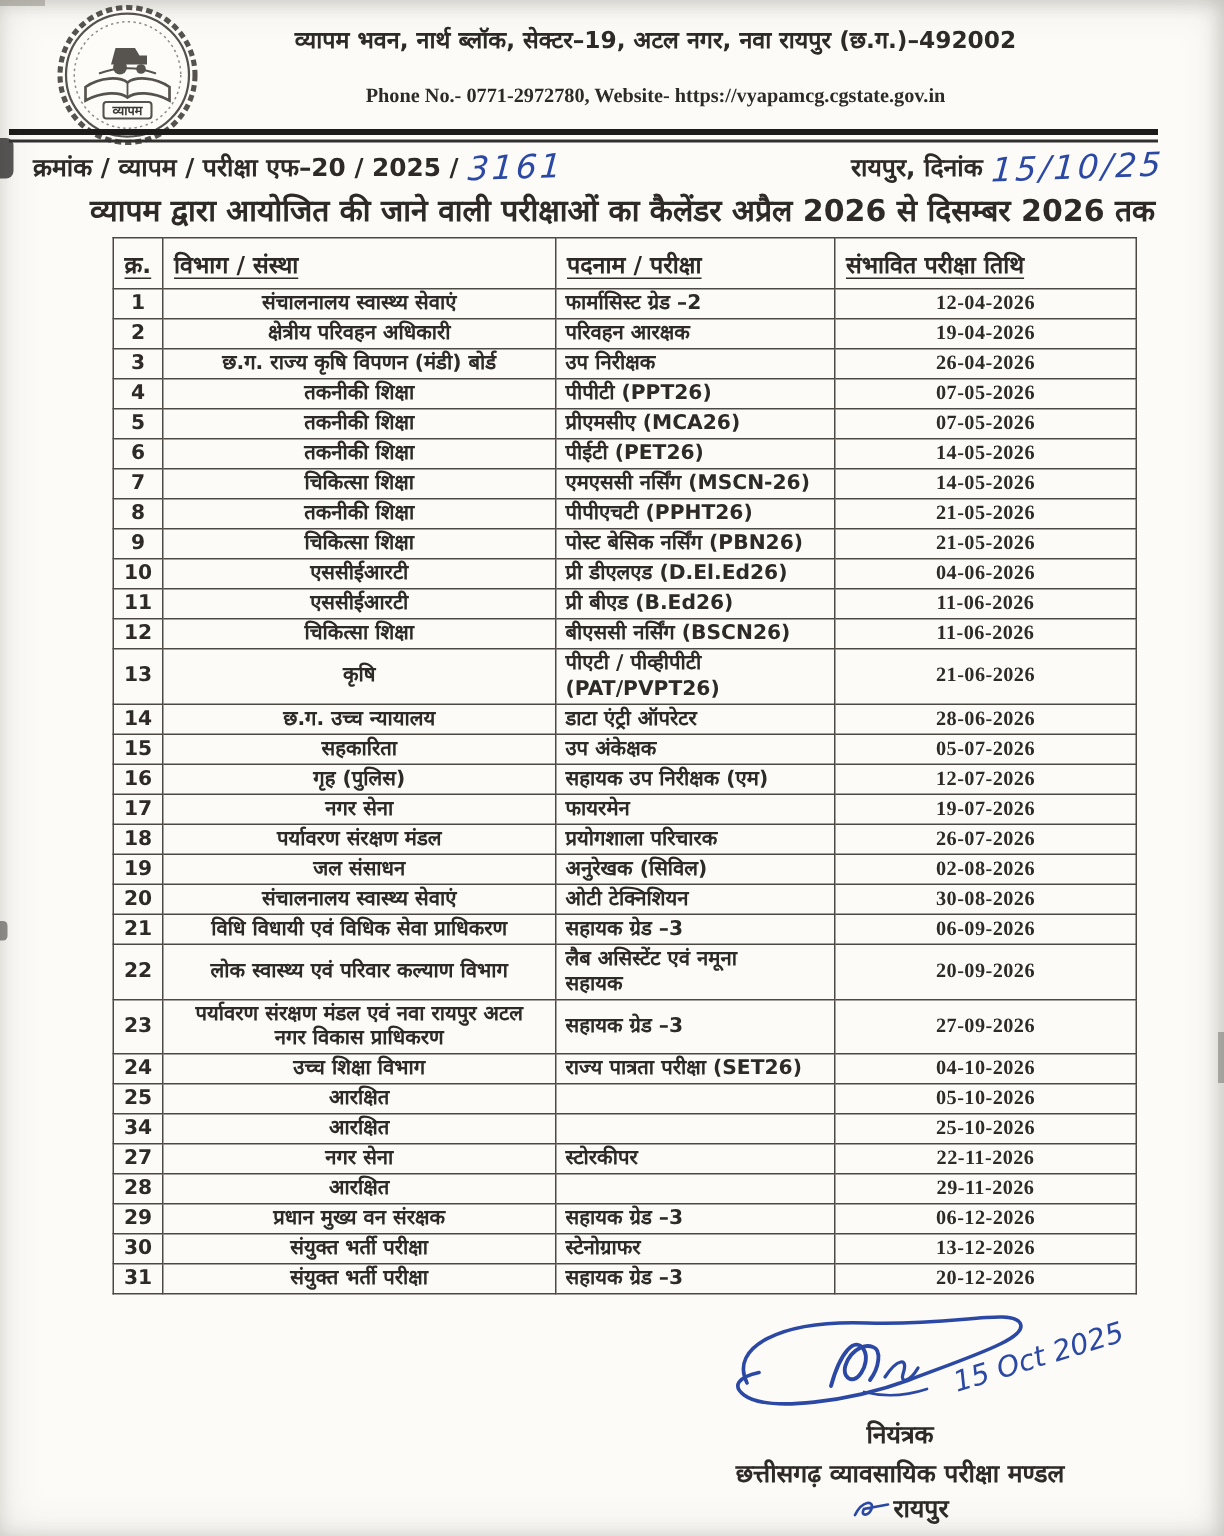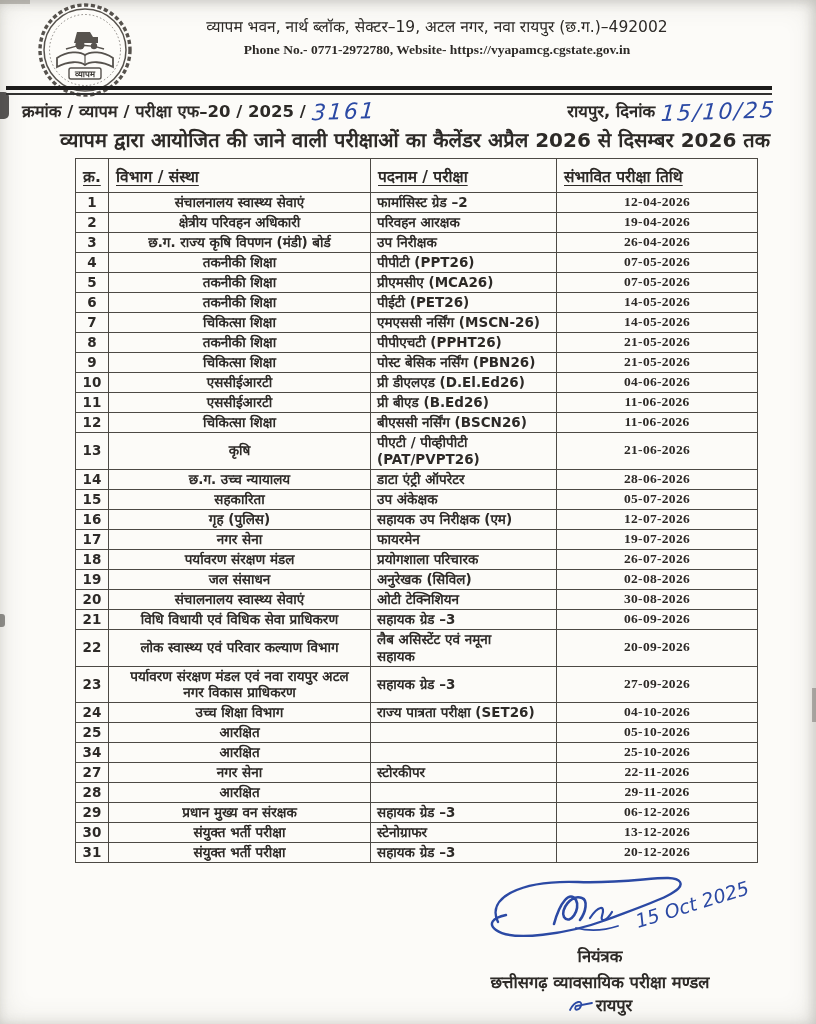--- a/index.html
+++ b/index.html
@@ -14,22 +14,22 @@
   
   .smudge-a { position:absolute; left:0; top:92px; width:9px; height:27px; background:#2e2c2a; opacity:.8; border-radius:0 5px 5px 0; }
   .smudge-b { position:absolute; left:0; top:614px; width:5px; height:13px; background:#3a3835; opacity:.55; border-radius:0 3px 3px 0; }
   .smudge-c { position:absolute; left:0; top:0; width:30px; height:4px; background:#8a857e; opacity:.5; }
   .smudge-d { position:absolute; right:0; top:688px; width:4px; height:34px; background:#55514c; opacity:.4; }
 
   
   .logo { position:absolute; left:33px; top:2px; width:104px; height:96px; }
   .head-block { position:absolute; left:142px; top:10px; width:590px; text-align:center; }
   .org-name { font-size:27px; font-weight:700; letter-spacing:-.5px; white-space:nowrap; }
-  .org-address { font-size:15.5px; font-weight:400; margin-top:5px; white-space:nowrap;text-align:center; }
-  .org-contact { font-size:13.5px; font-weight:700; margin-top:5px; font-family:"Liberation Serif","DejaVu Serif",serif; white-space:nowrap; }
+  .org-address { font-size:15.5px; font-weight:700; margin-top:5px; white-space:nowrap;text-align:center; }
+  .org-contact { font-size:13.5px; font-weight:700; margin-top:19px; font-family:"Liberation Serif","DejaVu Serif",serif; white-space:nowrap; }
 
   .double-rule { position:absolute; left:6px; top:86px; width:766px; height:9px;
     border-top:4px solid #1c1b1a; border-bottom:2px solid #323130; }
 
   .ref-row { position:absolute; left:22px; top:97px; width:772px; height:30px; font-size:16.5px; font-weight:700; }
   .ref-left { position:absolute; left:0; top:2px; white-space:nowrap; }
   .ref-right { position:absolute; right:18px; top:2px; white-space:nowrap; }
   .handwriting {
     color:#2b49a4; font-weight:400; font-style:italic;
     font-size:22px; letter-spacing:2px; display:inline-block;

